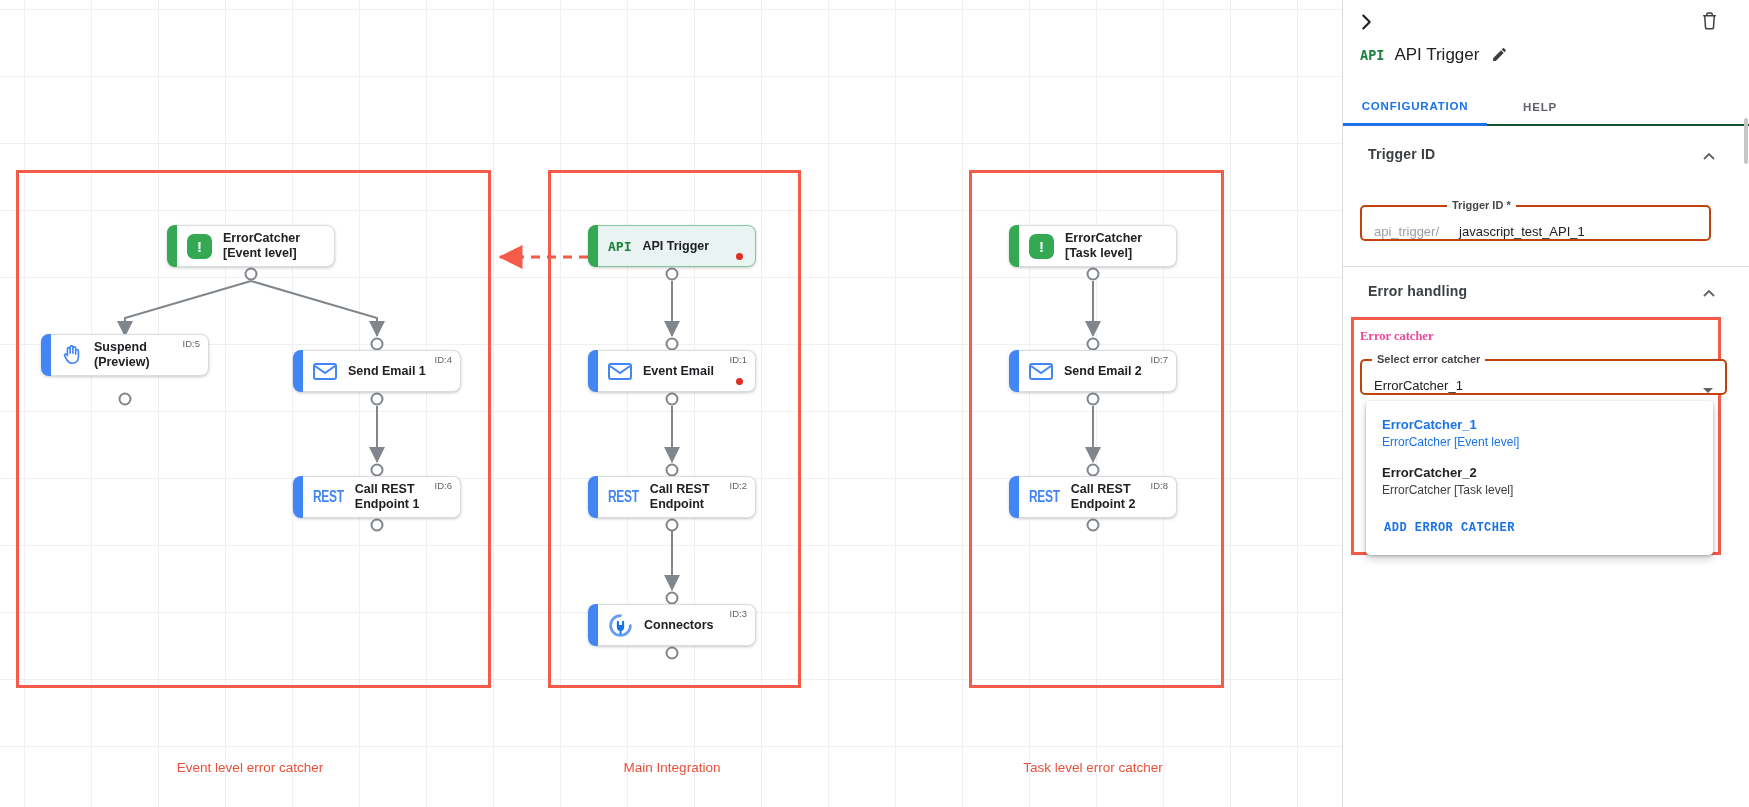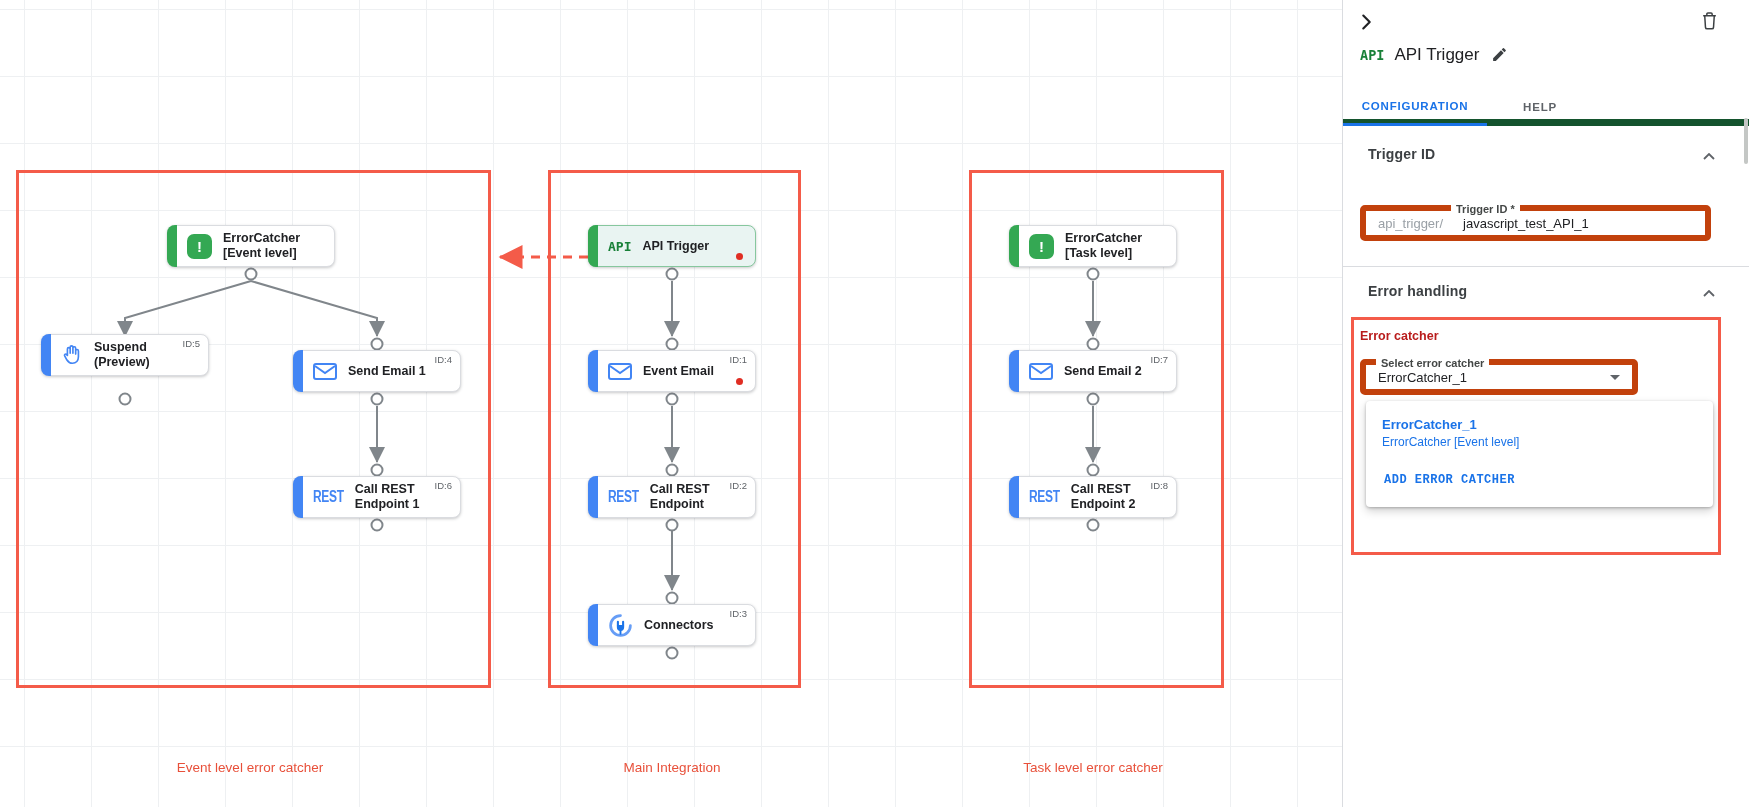--- a/index.html
+++ b/index.html
@@ -29,37 +29,37 @@
   .nid{position:absolute;top:3px;right:8px;font-size:9.5px;color:#5f6368;font-weight:400;margin-left:24px;}
   .red-dot{position:absolute;right:12px;bottom:6px;width:7px;height:7px;border-radius:50%;background:#e02d23;}
 
   
   .panel{position:absolute;left:1342px;top:0;width:407px;height:807px;background:#fff;
     border-left:1px solid #dadce0;box-sizing:border-box;z-index:3;}
   .icon-btn{position:absolute;background:none;border:none;padding:2px;cursor:pointer;display:flex;}
   .panel-title-row{position:absolute;left:17px;top:44px;display:flex;align-items:center;gap:10px;}
   .panel-api-badge{color:#188038;font-family:"DejaVu Sans Mono",monospace;font-weight:700;font-size:13.5px;}
   .panel-title{font-size:17px;color:#202124;}
-  .tabs{position:absolute;left:0;top:88px;width:100%;height:38px;border-bottom:7px solid #14532d;
+  .tabs{position:absolute;left:0;top:88px;width:100%;height:38px;border-bottom:2px solid #14532d;
     display:flex;box-sizing:border-box;}
   .tab{height:38px;display:flex;align-items:center;justify-content:center;font-size:11.5px;
     font-weight:700;letter-spacing:.8px;color:#5f6368;cursor:pointer;box-sizing:border-box;}
   .tab.active{color:#1a73e8;border-bottom:3px solid #1a73e8;}
   .section-header{position:absolute;left:25px;font-size:14px;font-weight:600;color:#3c4043;letter-spacing:.2px;}
   .chev-btn{position:absolute;right:32px;background:none;border:none;padding:2px;cursor:pointer;}
   .divider{position:absolute;left:0;width:100%;height:1px;background:#dadce0;}
-  .field{position:absolute;border:6px solid #c2410c;border-radius:5px;background:#fff;box-sizing:border-box;
-    display:flex;align-items:center;padding:0 12px;}
+  .field{position:absolute;border:2px solid #c2410c;border-radius:5px;background:#fff;box-sizing:border-box;
+    display:flex;align-items:flex-end;padding:0 12px;}
   .flabel{position:absolute;top:-8px;background:#fff;padding:0 5px;font-size:11px;font-weight:700;color:#444746;white-space:nowrap;}
   .fprefix{color:#9aa0a6;font-size:13px;margin-right:20px;}
   .fvalue{color:#202124;font-size:13px;}
   .caret-down{width:0;height:0;border-left:5px solid transparent;border-right:5px solid transparent;
     border-top:5.5px solid #5f6368;margin-left:auto;}
   .red-box{position:absolute;border:3px solid #f45b49;box-sizing:border-box;}
-  .ec-label{position:absolute;font-size:12.5px;font-weight:600;color:#b91c1c;}
+  .ec-label{position:absolute;font-size:12.5px;font-weight:600;color:#ec4899;font-family:Liberation Serif, serif;}
   .menu{position:absolute;background:#fff;border-radius:4px;z-index:5;
     box-shadow:0 1px 3px rgba(0,0,0,.25),0 4px 10px rgba(0,0,0,.18);padding:8px 0 16px;box-sizing:border-box;}
   .menu-item{padding:10px 16px;font-size:13px;color:#3c4043;cursor:pointer;}
   .menu-opt{padding:8px 16px;cursor:pointer;}
   .menu-opt .opt-name{font-size:13px;font-weight:600;color:#202124;}
   .menu-opt .opt-desc{font-size:12px;color:#3c4043;margin-top:3px;}
   .menu-opt.selected .opt-name,.menu-opt.selected .opt-desc{color:#1a73e8;font-weight:400;}
   .menu-opt.selected .opt-name{font-weight:600;}
   .add-btn{margin:12px 16px 0;background:none;border:none;color:#1a73e8;font-weight:700;
     font-size:12px;letter-spacing:.5px;cursor:pointer;padding:4px 2px;font-family:Liberation Mono, monospace;}
@@ -298,29 +298,33 @@
     <button class="chev-btn" style="top:283px">
       <svg width="12" height="7" viewBox="0 0 12 7" fill="none" stroke="#5f6368" stroke-width="1.8">
           <path d="M1 6 L6 1 L11 6"></path>
         </svg>
     </button>
 
     <div class="red-box" style="left:8px;top:317px;width:370px;height:238px"></div>
 
     <div class="ec-label" style="left:17px;top:329px">Error catcher</div>
 
-    <div class="field" style="left:17px;top:359px;width:278px;height:36px">
+    <div class="field" style="left:17px;top:359px;width:367px;height:36px">
       <span class="flabel" style="left:10px">Select error catcher</span>
       <span class="fvalue">ErrorCatcher_1</span>
       <span class="caret-down"></span>
     </div>
 
     <div class="menu" style="left:23px;top:401px;width:347px">
       <div class="menu-opt selected">
         <div class="opt-name">ErrorCatcher_1</div>
         <div class="opt-desc">ErrorCatcher [Event level]</div>
       </div>
+      <div class="menu-opt">
+        <div class="opt-name">ErrorCatcher_2</div>
+        <div class="opt-desc">ErrorCatcher [Task level]</div>
+      </div>
       <button class="add-btn">ADD ERROR CATCHER</button>
     </div>
 
     <div class="scroll-thumb"></div>
   </div>
 </div>
 
 </body></html>

